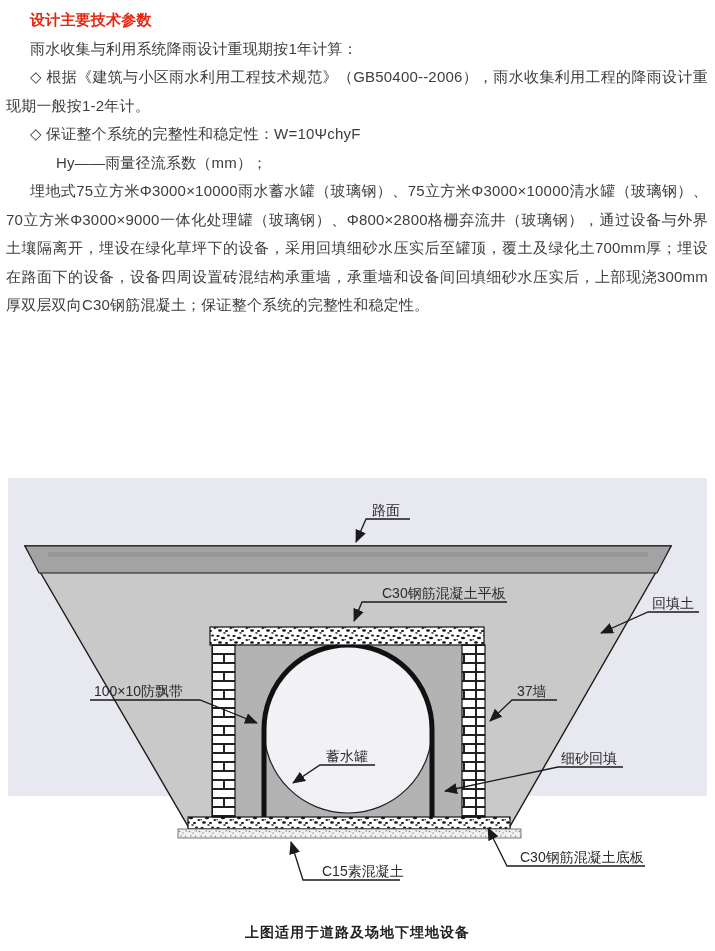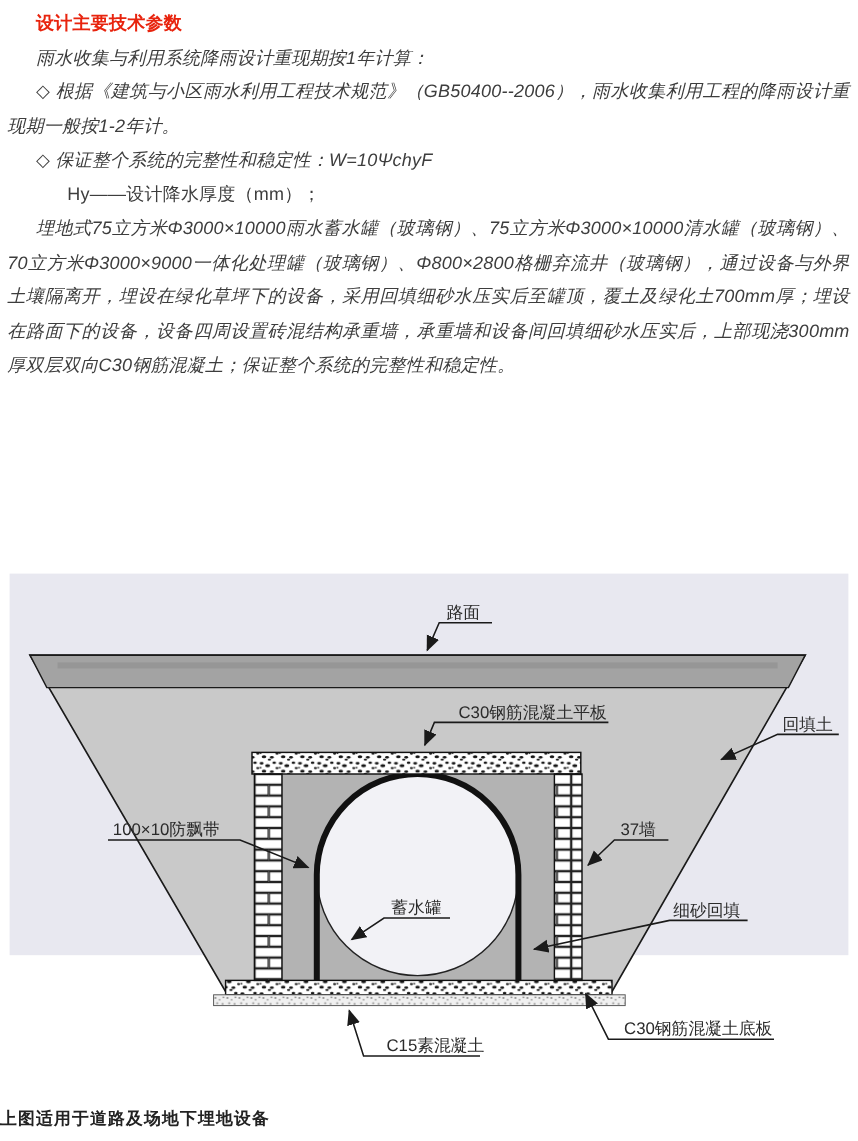--- a/index.html
+++ b/index.html
@@ -4,44 +4,44 @@
 <style>
   html,body{margin:0;padding:0;background:#ffffff;}
   body{
     width:715px;height:951px;position:relative;overflow:hidden;
     font-family:"Liberation Sans","DejaVu Sans",sans-serif;
     -webkit-font-smoothing:antialiased;
   }
   .doc{padding:6px 7px 0 6px;color:#3d3d3d;}
   .doc p{margin:0;font-size:15px;line-height:28.5px;letter-spacing:0.2px;}
   .h-red{color:#e8240e;font-weight:bold;text-indent:24px;}
-  .ind{text-indent:24px;font-style:italic;}
+  .ind{text-indent:24px;}
   .just{text-align:justify;}
   .sub{padding-left:50px;}
   .panel{
     position:absolute;left:8px;top:478px;width:699px;height:318px;
     background:#e8e8f0;
   }
   .panel svg{display:block;}
   .caption{
-    position:absolute;left:0;top:924px;width:715px;text-align:left;
+    position:absolute;left:0;top:924px;width:715px;text-align:center;
     font-size:14px;font-weight:bold;color:#222222;letter-spacing:1px;
   }
   .lbl{font-family:"Liberation Sans","DejaVu Sans",sans-serif;font-size:14px;fill:#2b2b2b;}
   .ldr{fill:none;stroke:#1a1a1a;stroke-width:1.3;}
 </style>
 </head>
 <body>
 
 <div class="doc">
   <p class="h-red">设计主要技术参数</p>
   <p class="ind">雨水收集与利用系统降雨设计重现期按1年计算：</p>
   <p class="ind just">◇  根据《建筑与小区雨水利用工程技术规范》（GB50400--2006），雨水收集利用工程的降雨设计重现期一般按1-2年计。</p>
   <p class="ind">◇ 保证整个系统的完整性和稳定性：W=10ΨchyF</p>
-  <p class="sub">Hy——设计降水厚度（mm）；</p>
+  <p class="sub">Hy——雨量径流系数（mm）；</p>
   <p class="ind just">埋地式75立方米Φ3000×10000雨水蓄水罐（玻璃钢）、75立方米Φ3000×10000清水罐（玻璃钢）、70立方米Φ3000×9000一体化处理罐（玻璃钢）、Φ800×2800格栅弃流井（玻璃钢），通过设备与外界土壤隔离开，埋设在绿化草坪下的设备，采用回填细砂水压实后至罐顶，覆土及绿化土700mm厚；埋设在路面下的设备，设备四周设置砖混结构承重墙，承重墙和设备间回填细砂水压实后，上部现浇300mm厚双层双向C30钢筋混凝土；保证整个系统的完整性和稳定性。</p>
 </div>
 
 <div class="panel">
 <svg width="699" height="443" viewBox="0 0 699 443" xmlns="http://www.w3.org/2000/svg">
   <defs>
     <pattern id="pConc" width="16" height="12" patternUnits="userSpaceOnUse">
       <rect width="16" height="12" fill="#ffffff"></rect>
       <ellipse cx="2" cy="2" rx="1.7" ry="1.1" fill="#141414"></ellipse>
       <ellipse cx="7" cy="4" rx="2.1" ry="1.3" fill="#141414"></ellipse>

